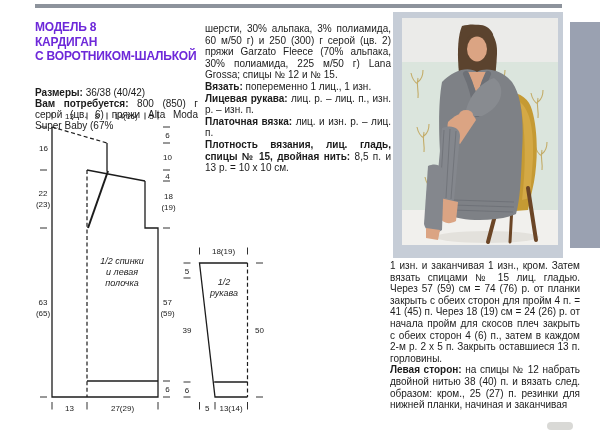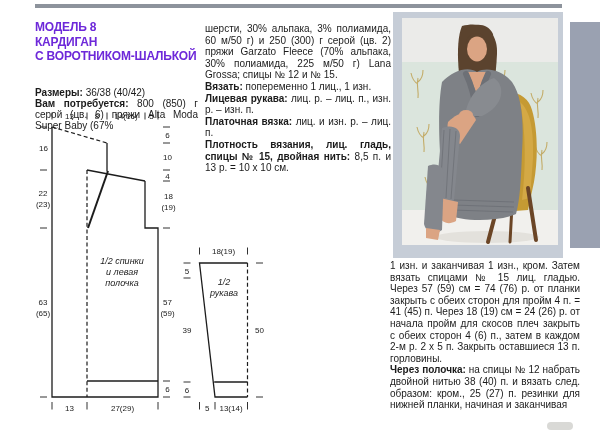--- a/index.html
+++ b/index.html
@@ -62,21 +62,21 @@
 <div class="abs bodytext" id="mid-col">
   <p><span>шерсти, 30% альпака, 3% полиамида, 60 м/50 г) и 250 (300) г серой (цв. 2) пряжи Garzato Fleece (70% альпака, 30% полиамида, 225 м/50 г) Lana Grossa; спицы № 12 и № 15.</span></p>
   <p><b>Вязать:</b><span> попеременно 1 лиц., 1 изн.</span></p>
   <p><b>Лицевая рукава:</b><span> лиц. р. – лиц. п., изн. р. – изн. п.</span></p>
   <p><b>Платочная вязка:</b><span> лиц. и изн. р. – лиц. п.</span></p>
   <p><b>Плотность вязания, лиц. гладь, спицы № 15, двойная нить:</b><span> 8,5 п. и 13 р. = 10 х 10 см.</span></p>
 </div>
 
 <div class="abs bodytext" id="right-col">
   <p><span>1 изн. и заканчивая 1 изн., кром. Затем вязать спицами № 15 лиц. гладью. Через 57 (59) см = 74 (76) р. от планки закрыть с обеих сторон для пройм 4 п. = 41 (45) п. Через 18 (19) см = 24 (26) р. от начала пройм для скосов плеч закрыть с обеих сторон 4 (6) п., затем в каждом 2-м р. 2 x 5 п. Закрыть оставшиеся 13 п. горловины.</span></p>
-  <p><b>Через полочка:</b><span> на спицы № 12 набрать двойной нитью 38 (40) п. и вязать след. образом: кром., 25 (27) п. резинки для нижней планки, начиная и заканчивая</span></p>
+  <p><b>Левая сторон:</b><span> на спицы № 12 набрать двойной нитью 38 (40) п. и вязать след. образом: кром., 25 (27) п. резинки для нижней планки, начиная и заканчивая</span></p>
 </div>
 
 <div class="abs" id="photo-panel"></div>
 <svg class="abs" id="photo-svg" viewBox="0 0 156 227" role="img" aria-label="model-in-grey-shawl-collar-cardigan-and-legwarmers-on-yellow-chair">
   <rect x="0" y="0" width="156" height="227" fill="#ebebe9"></rect>
   <rect x="0" y="44" width="156" height="150" fill="#dbe5dd"></rect>
 
   <g stroke-width="1.1" fill="none" opacity="0.85" stroke="#bfa254">
     <path d="M16,80 C17,72 14,68 16,60 M16,66 C12,64 10,60 9,55 M16,64 C20,61 21,57 21,52"></path>
     <path d="M54,98 C55,90 52,86 54,78 M54,84 C50,82 48,78 47,73 M54,82 C58,79 59,75 59,70"></path>

